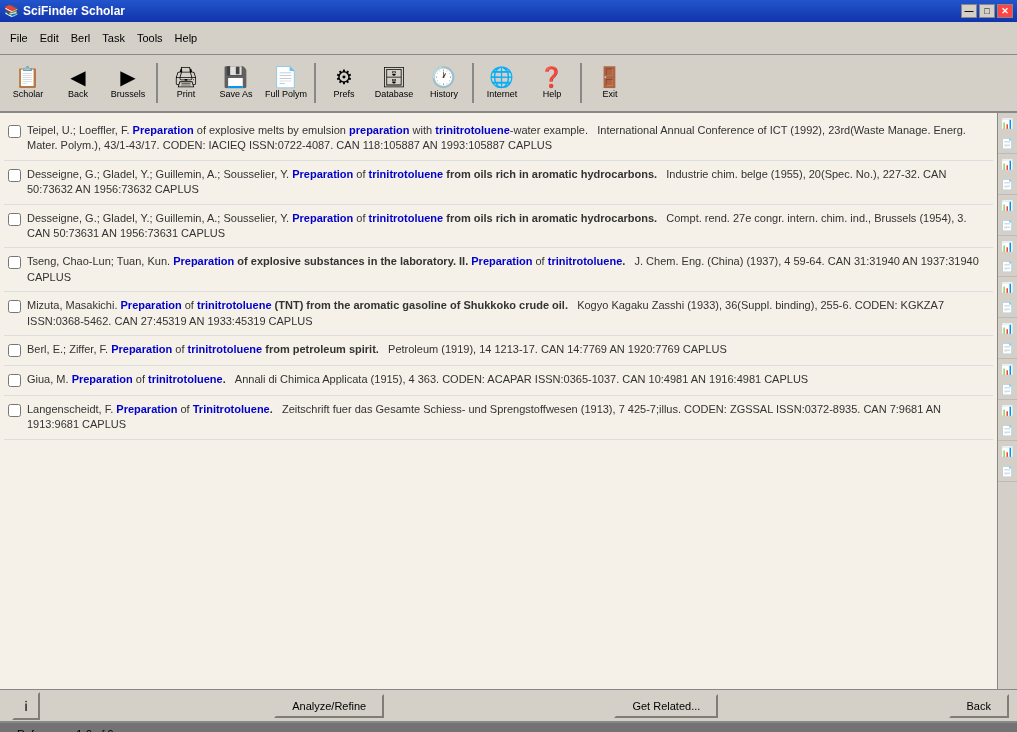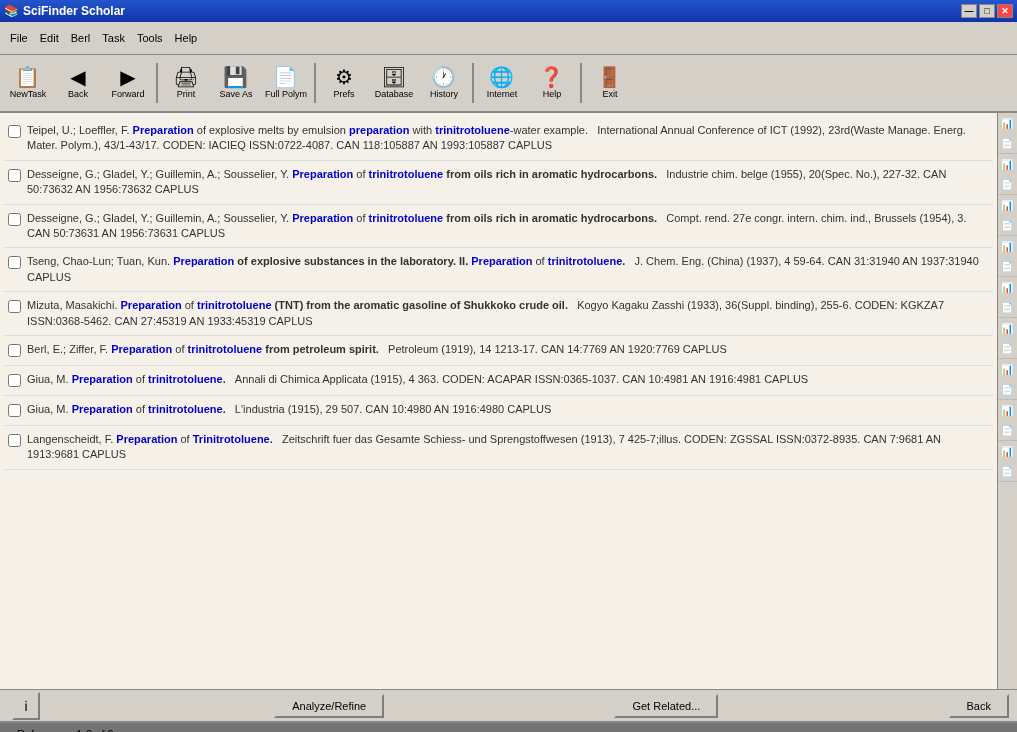--- a/index.html
+++ b/index.html
@@ -192,29 +192,29 @@
   <span class="menu-item">Edit</span>
   <span class="menu-item">Berl</span>
   <span class="menu-item">Task</span>
   <span class="menu-item">Tools</span>
   <span class="menu-item">Help</span>
 </div>
 
 <div class="toolbar">
   <div class="tool-btn">
     <div class="icon">📋</div>
-    <span>NewTask</span>
+    <span>Scholar</span>
   </div>
   <div class="tool-btn">
     <div class="icon">◀</div>
     <span>Back</span>
   </div>
   <div class="tool-btn">
     <div class="icon">▶</div>
-    <span>Forward</span>
+    <span>Brussels</span>
   </div>
   <div class="tool-sep"></div>
   <div class="tool-btn">
     <div class="icon">🖨</div>
     <span>Print</span>
   </div>
   <div class="tool-btn">
     <div class="icon">💾</div>
     <span>Save As</span>
   </div>
@@ -296,26 +296,20 @@
       </div>
     </div>
 
     <div class="result-item">
       <input type="checkbox" class="result-checkbox" style="">
       <div class="result-text">
         <span>Giua, M.  </span><span class="highlight"><strong>Preparation</strong></span><span> of </span><span class="highlight">trinitrotoluene</span><span><strong>.</strong>&nbsp;&nbsp;&nbsp;Annali di Chimica Applicata (1915),  4  363.  CODEN: ACAPAR  ISSN:0365-1037.  CAN 10:4981  AN 1916:4981  CAPLUS</span>
       </div>
     </div>
 
-    <div class="result-item">
-      <input type="checkbox" class="result-checkbox" style="">
-      <div class="result-text">
-        <span>Giua, M.  </span><span class="highlight"><strong>Preparation</strong></span><span> of </span><span class="highlight">trinitrotoluene</span><span><strong>.</strong>&nbsp;&nbsp;&nbsp;L'industria (1915),  29  507.  CAN 10:4980  AN 1916:4980    CAPLUS</span>
-      </div>
-    </div>
 
     <div class="result-item">
       <input type="checkbox" class="result-checkbox" style="">
       <div class="result-text">
         <span>Langenscheidt, F.  </span><span class="highlight"><strong>Preparation</strong></span><span> of </span><span class="highlight">Trinitrotoluene</span><span><strong>.</strong>&nbsp;&nbsp;&nbsp;Zeitschrift fuer das Gesamte Schiess- und Sprengstoffwesen (1913),  7  425-7;illus.  CODEN: ZGSSAL  ISSN:0372-8935.  CAN 7:9681  AN 1913:9681    CAPLUS</span>
       </div>
     </div>
 
   </div>
 

